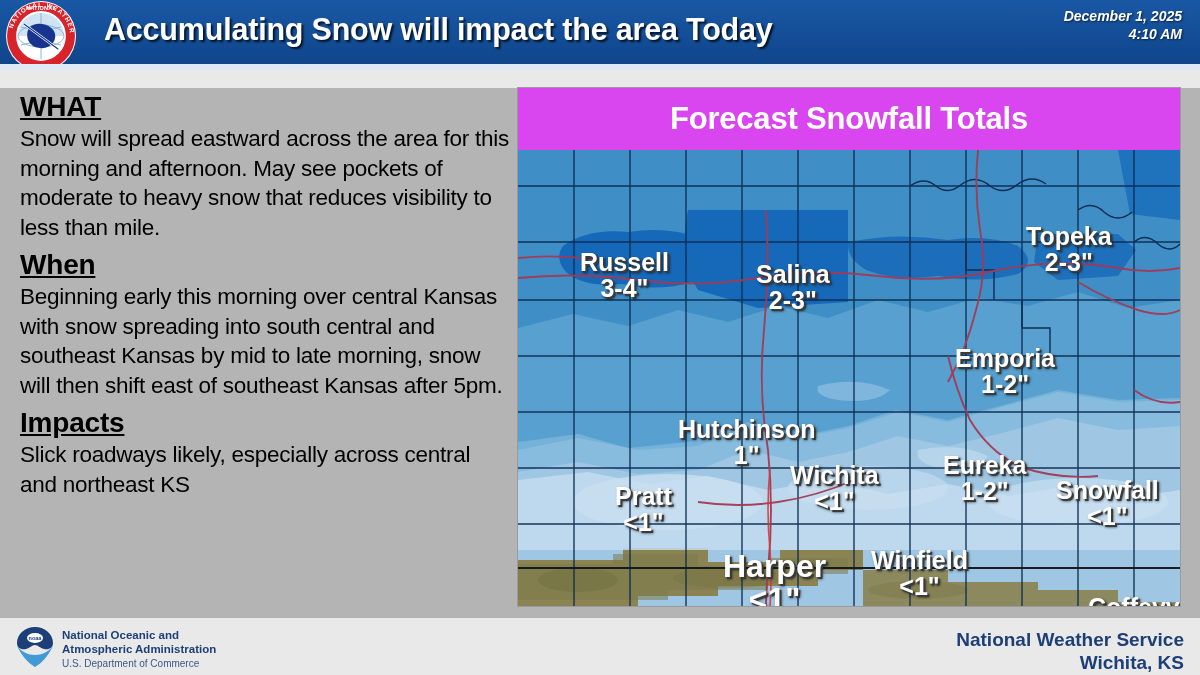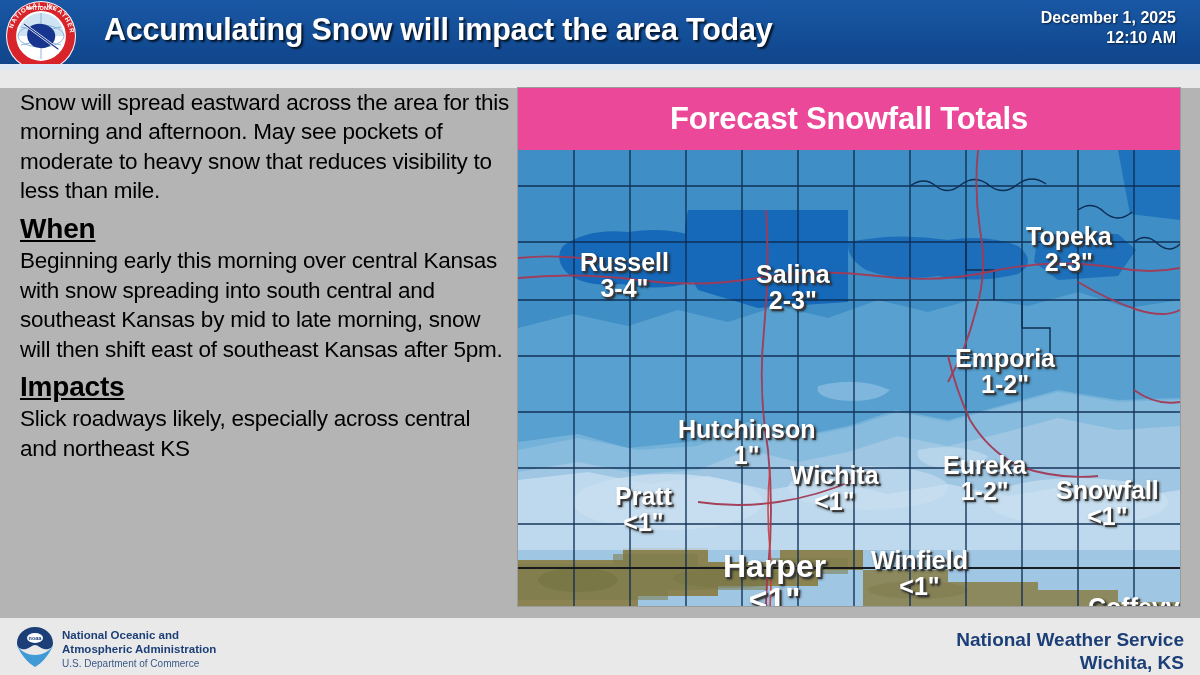--- a/index.html
+++ b/index.html
@@ -51,27 +51,28 @@
     width: 860px;
     font-size: 30.5px;
     font-weight: bold;
     color: #ffffff;
     letter-spacing: -0.2px;
     text-shadow: 2px 2px 2px rgba(0,0,0,0.75);
     white-space: nowrap;
   }
   #header-date {
     position: absolute;
-    right: 24px; top: 8px;
+    right: 18px; top: 8px;
     text-align: right;
-    font-size: 16px;
+    font-size: 14px;
     font-weight: bold;
     color: #ffffff;
     line-height: 1.25;
     text-shadow: 1px 1px 2px rgba(0,0,0,0.6);
+    font-style: italic;
   }
 
   
   #left-panel {
     position: absolute;
     left: 0; top: 88px;
     width: 515px; height: 530px;
     padding: 0 6px 0 20px;
     box-sizing: border-box;
     color: #000000;
@@ -102,21 +103,21 @@
     left: 518px; top: 88px;
     width: 662px; height: 518px;
     background: #000;
     box-shadow: 0 0 0 1px #9b9b9b;
     overflow: hidden;
   }
   #map-titlebar {
     position: absolute;
     left: 0; top: 0;
     width: 662px; height: 62px;
-    background: #ec4899;
+    background: #d946ef;
     color: #ffffff;
     font-size: 31px;
     font-weight: bold;
     display: flex;
     align-items: center;
     justify-content: center;
     letter-spacing: -0.2px;
   }
   #map-canvas {
     position: absolute;
@@ -208,27 +209,28 @@
         <text font-family="Liberation Sans, sans-serif" font-size="6.2" font-weight="bold" fill="#ffffff" letter-spacing="1.1">
           <textPath href="#arcTop" startOffset="8%">NATIONAL WEATHER SERVICE</textPath>
         </text>
       </svg>
     </div>
 
     <div id="header-title">Accumulating Snow will impact the area Today</div>
 
     <div id="header-date">
       <div>December 1, 2025</div>
-      <div>12:10 AM</div>
+      <div>4:10 AM</div>
     </div>
   </div>
   <div id="header-underline"></div>
   <div id="header-strip"></div>
 
   <div id="left-panel">
+    <div class="sec-head" id="what-head">WHAT</div>
     <div class="sec-body">Snow will spread eastward across the area for this morning and afternoon. May see pockets of moderate to heavy snow that reduces visibility to less than mile.</div>
 
     <div class="sec-head" id="when-head">When</div>
     <div class="sec-body">Beginning early this morning over central Kansas with snow spreading into south central and southeast Kansas by mid to late morning, snow will then shift east of southeast Kansas after 5pm.</div>
 
     <div class="sec-head" id="impacts-head">Impacts</div>
     <div class="sec-body">Slick roadways likely, especially across central and northeast KS</div>
   </div>
 
   <div id="map-wrap">

